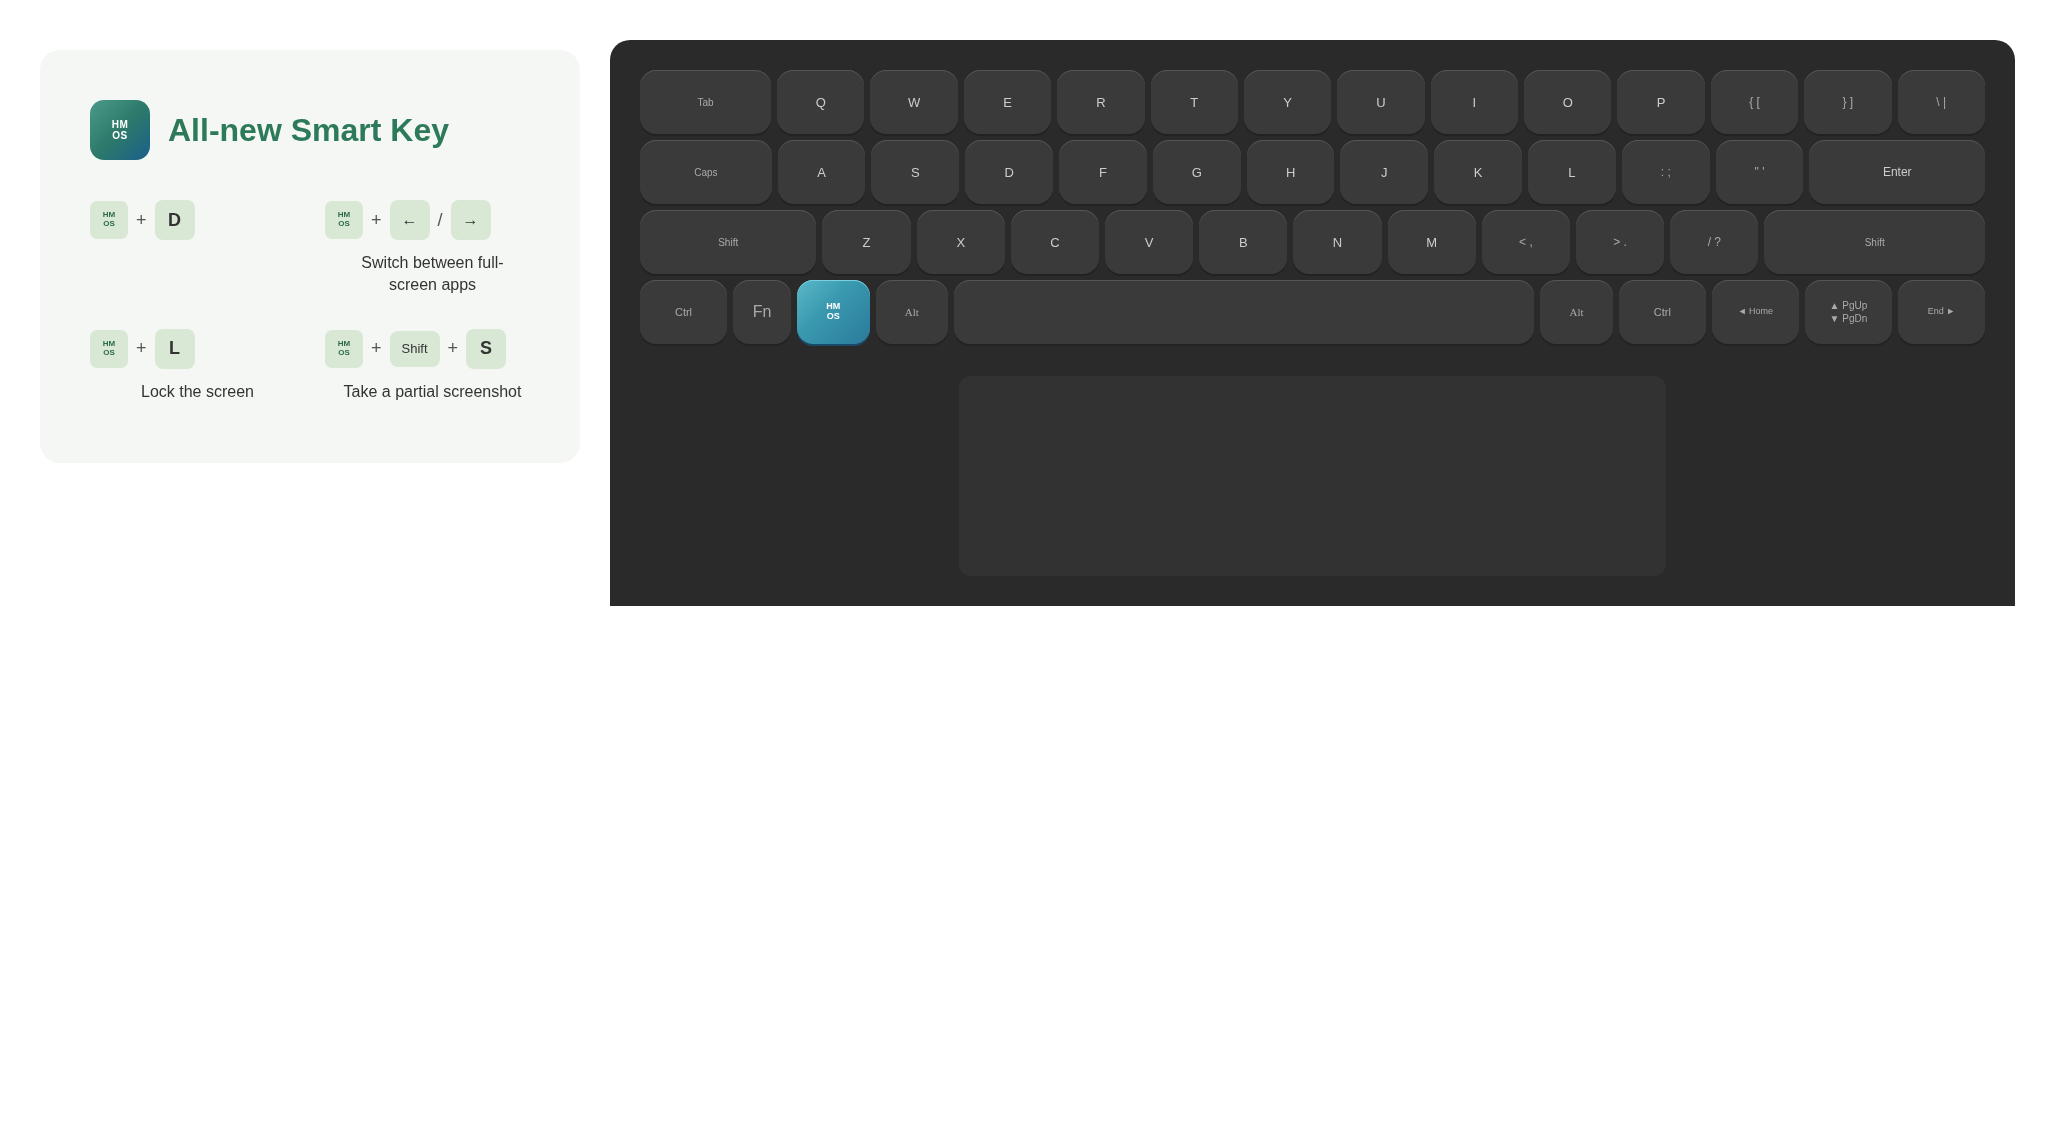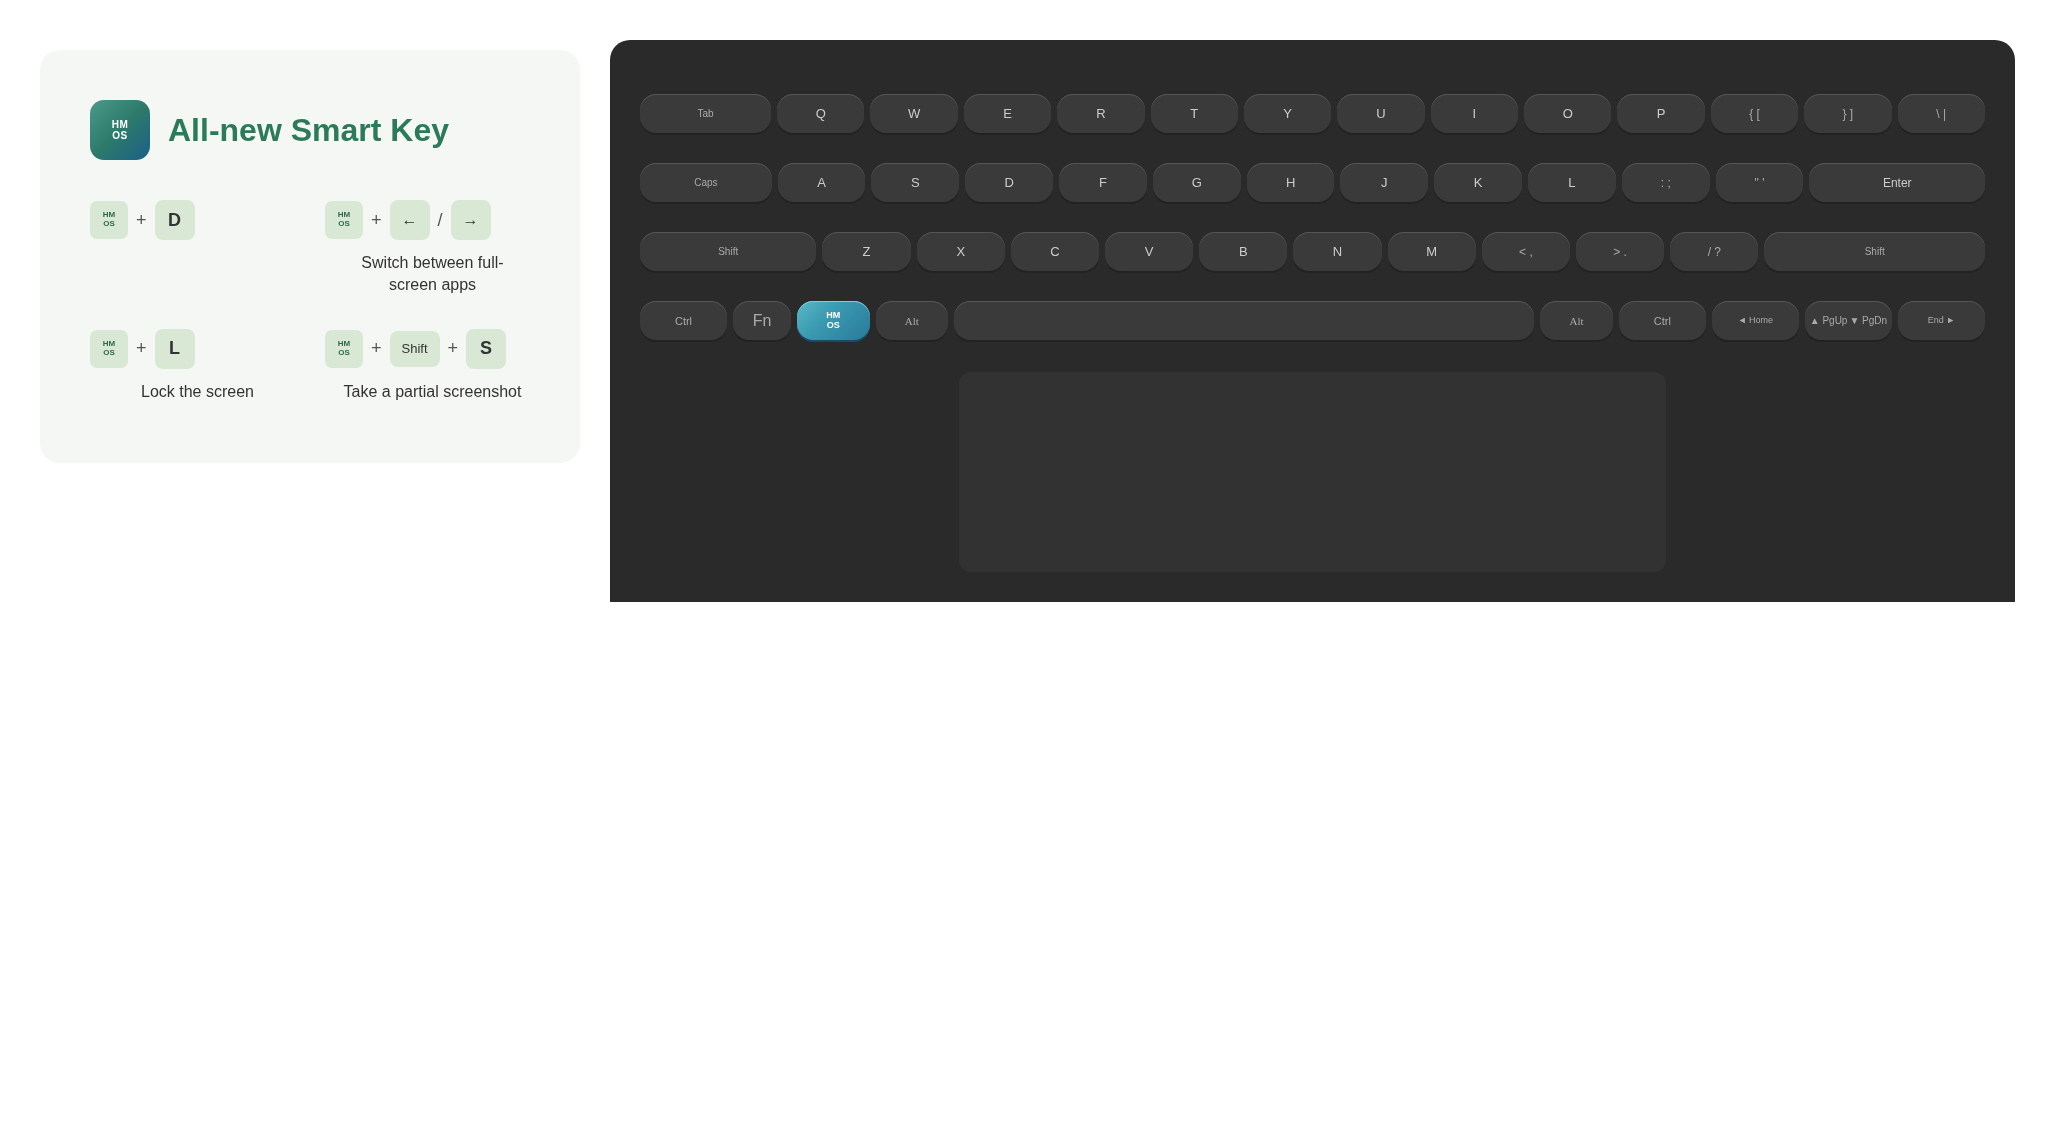--- a/index.html
+++ b/index.html
@@ -160,25 +160,24 @@
     }
     .kb-key {
       background: #3a3a3a;
       border-radius: 16px;
       color: #ccc;
       font-size: 13px;
       font-weight: 400;
       display: flex;
       align-items: center;
       justify-content: center;
-      height: 39px;
+      height: 64px;
       flex: 1;
       position: relative;
       box-shadow: 0 2px 0 #222, inset 0 1px 0 #555;
-      margin-top: 24px;
     }
     .kb-key.wide { flex: 1.5; }
     .kb-key.wider { flex: 2; }
     .kb-key.spacebar { flex: 8; }
     .kb-key.enter { flex: 2; }
     .kb-key.shift-r { flex: 2.5; }
     .kb-key.special {
       font-size: 10px;
       color: #aaa;
     }
@@ -210,21 +209,21 @@
       border-radius: 0 0 20px 20px;
       padding: 16px 30px 30px;
     }
     .kb-key .key-label-small {
       font-size: 9px;
       line-height: 1.1;
       text-align: center;
     }
     .kb-key .key-arrow-pair {
       display: flex;
-      flex-direction: row;
+      flex-direction: column;
       font-size: 10px;
       gap: 2px;
       color: #aaa;
     }
     
     .sk-badge {
       background: #d1e8d8;
       border-radius: 7px;
       width: 38px;
       height: 38px;

